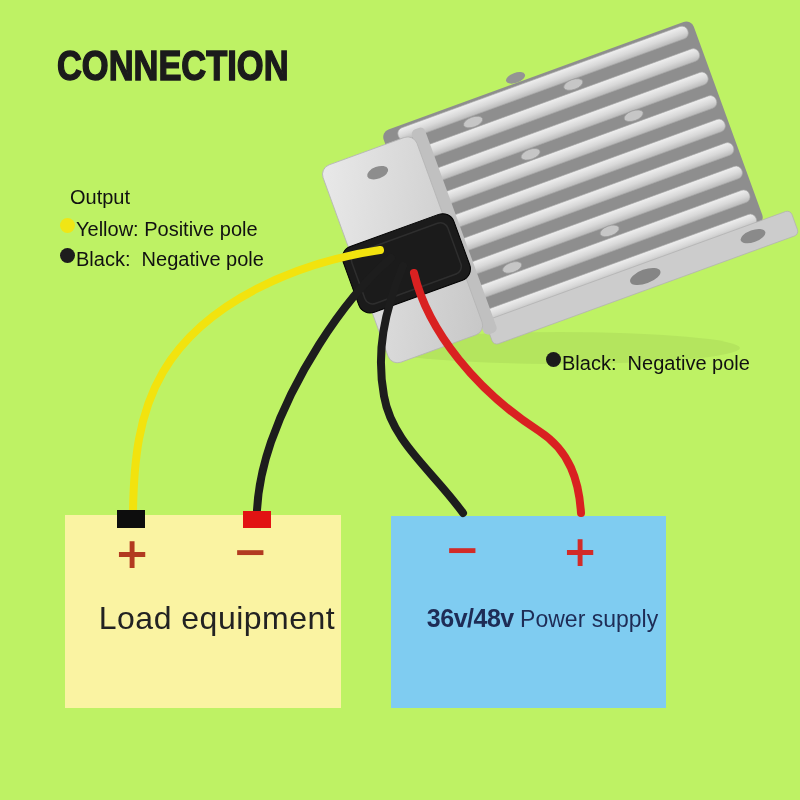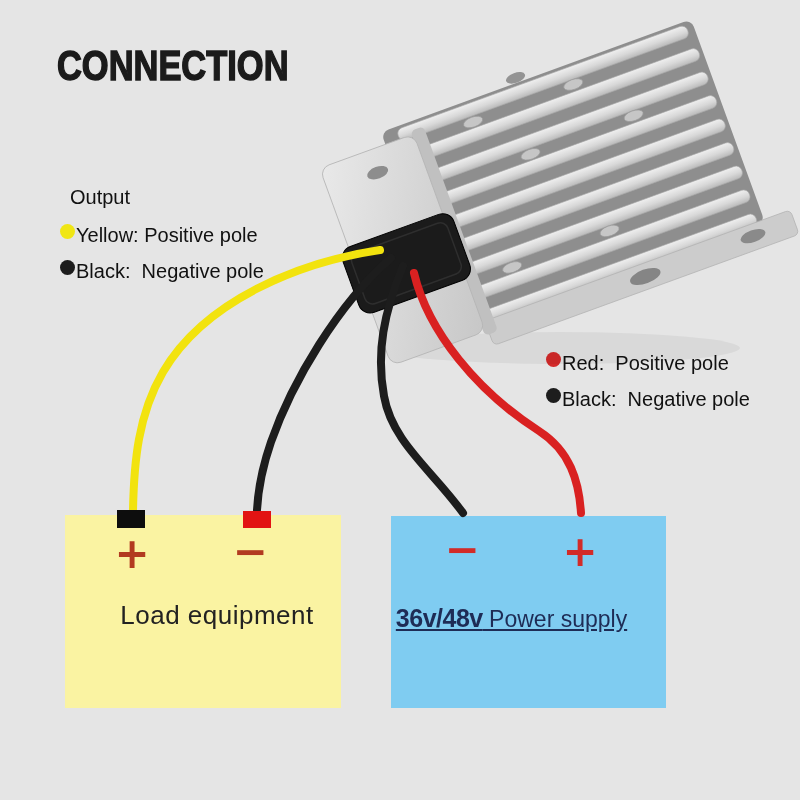--- a/index.html
+++ b/index.html
@@ -1,40 +1,40 @@
 <!DOCTYPE html>
 <html><head>
 <meta charset="utf-8">
 <style>
   html,body{margin:0;padding:0;background:#ffffff;}
-  #canvas{position:relative;width:800px;height:800px;background:#e5e5e5;overflow:hidden;
+  #canvas{position:relative;width:800px;height:800px;background:#bef264;overflow:hidden;
           font-family:"Liberation Sans", sans-serif;}
 
   
   .title{position:absolute;left:57px;top:42px;font-size:42px;font-weight:900;color:#1b1b1b;
          letter-spacing:0px;transform:scaleX(.82);transform-origin:left center;
          -webkit-text-stroke:1.5px #1b1b1b;white-space:nowrap;}
 
   
-  .legend{position:absolute;display:flex;flex-direction:column;gap:13px;}
+  .legend{position:absolute;display:flex;flex-direction:column;gap:7px;}
   .legend-title{font-size:20px;color:#111;margin-left:10px;margin-bottom:2px;}
   .legend-row{display:flex;gap:1px;}
   .dot{width:15px;height:15px;border-radius:50%;flex:0 0 auto;}
   .dot-yellow{background:#f0e615;}
   .dot-black{background:#1d1d1d;}
   .dot-red{background:#d42a2a;}
   .legend-label{font-size:20px;color:#111;white-space:pre;}
 
   
   .box{position:absolute;}
   .box-yellow{left:65px;top:515px;width:276px;height:193px;background:#faf3a2;}
   .box-blue{left:391px;top:516px;width:275px;height:192px;background:#7fccf1;}
   .box-label{position:absolute;text-align:center;color:#222;}
-  .load-label{left:65px;top:600px;width:304px;font-size:26px;letter-spacing:.5px;}
-  .power-label{left:374px;top:604px;width:275px;font-size:23px;color:#1e2c56;white-space:nowrap;text-decoration:underline;}
+  .load-label{left:65px;top:600px;width:304px;font-size:32px;letter-spacing:.5px;}
+  .power-label{left:405px;top:604px;width:275px;font-size:23px;color:#1e2c56;white-space:nowrap;}
   .power-label b{font-size:25px;font-weight:700;letter-spacing:-.5px;}
 
   
   .terminal{position:absolute;z-index:3;}
   .term-black{left:117px;top:510px;width:28px;height:18px;background:#0d0d0d;}
   .term-red{left:243px;top:511px;width:28px;height:17px;background:#e21313;}
   .sym{position:absolute;transform:translate(-50%,-50%);font-size:42px;font-weight:700;z-index:2;
        font-family:"DejaVu Sans", sans-serif;}
   .sym-load{color:#b23a20;}
   .sym-power{color:#d22b28;}
@@ -54,24 +54,20 @@
       <span class="dot dot-yellow"></span>
       <span class="legend-label">Yellow: Positive pole</span>
     </div>
     <div class="legend-row">
       <span class="dot dot-black"></span>
       <span class="legend-label">Black:  Negative pole</span>
     </div>
   </div>
 
   <div class="legend" style="left:546px;top:352px;">
-    <div class="legend-row">
-      <span class="dot dot-red"></span>
-      <span class="legend-label">Red:  Positive pole</span>
-    </div>
     <div class="legend-row">
       <span class="dot dot-black"></span>
       <span class="legend-label">Black:  Negative pole</span>
     </div>
   </div>
 
   <div class="box box-yellow"></div>
   <div class="box-label load-label">Load equipment</div>
   <div class="terminal term-black"></div>
   <div class="terminal term-red"></div>

